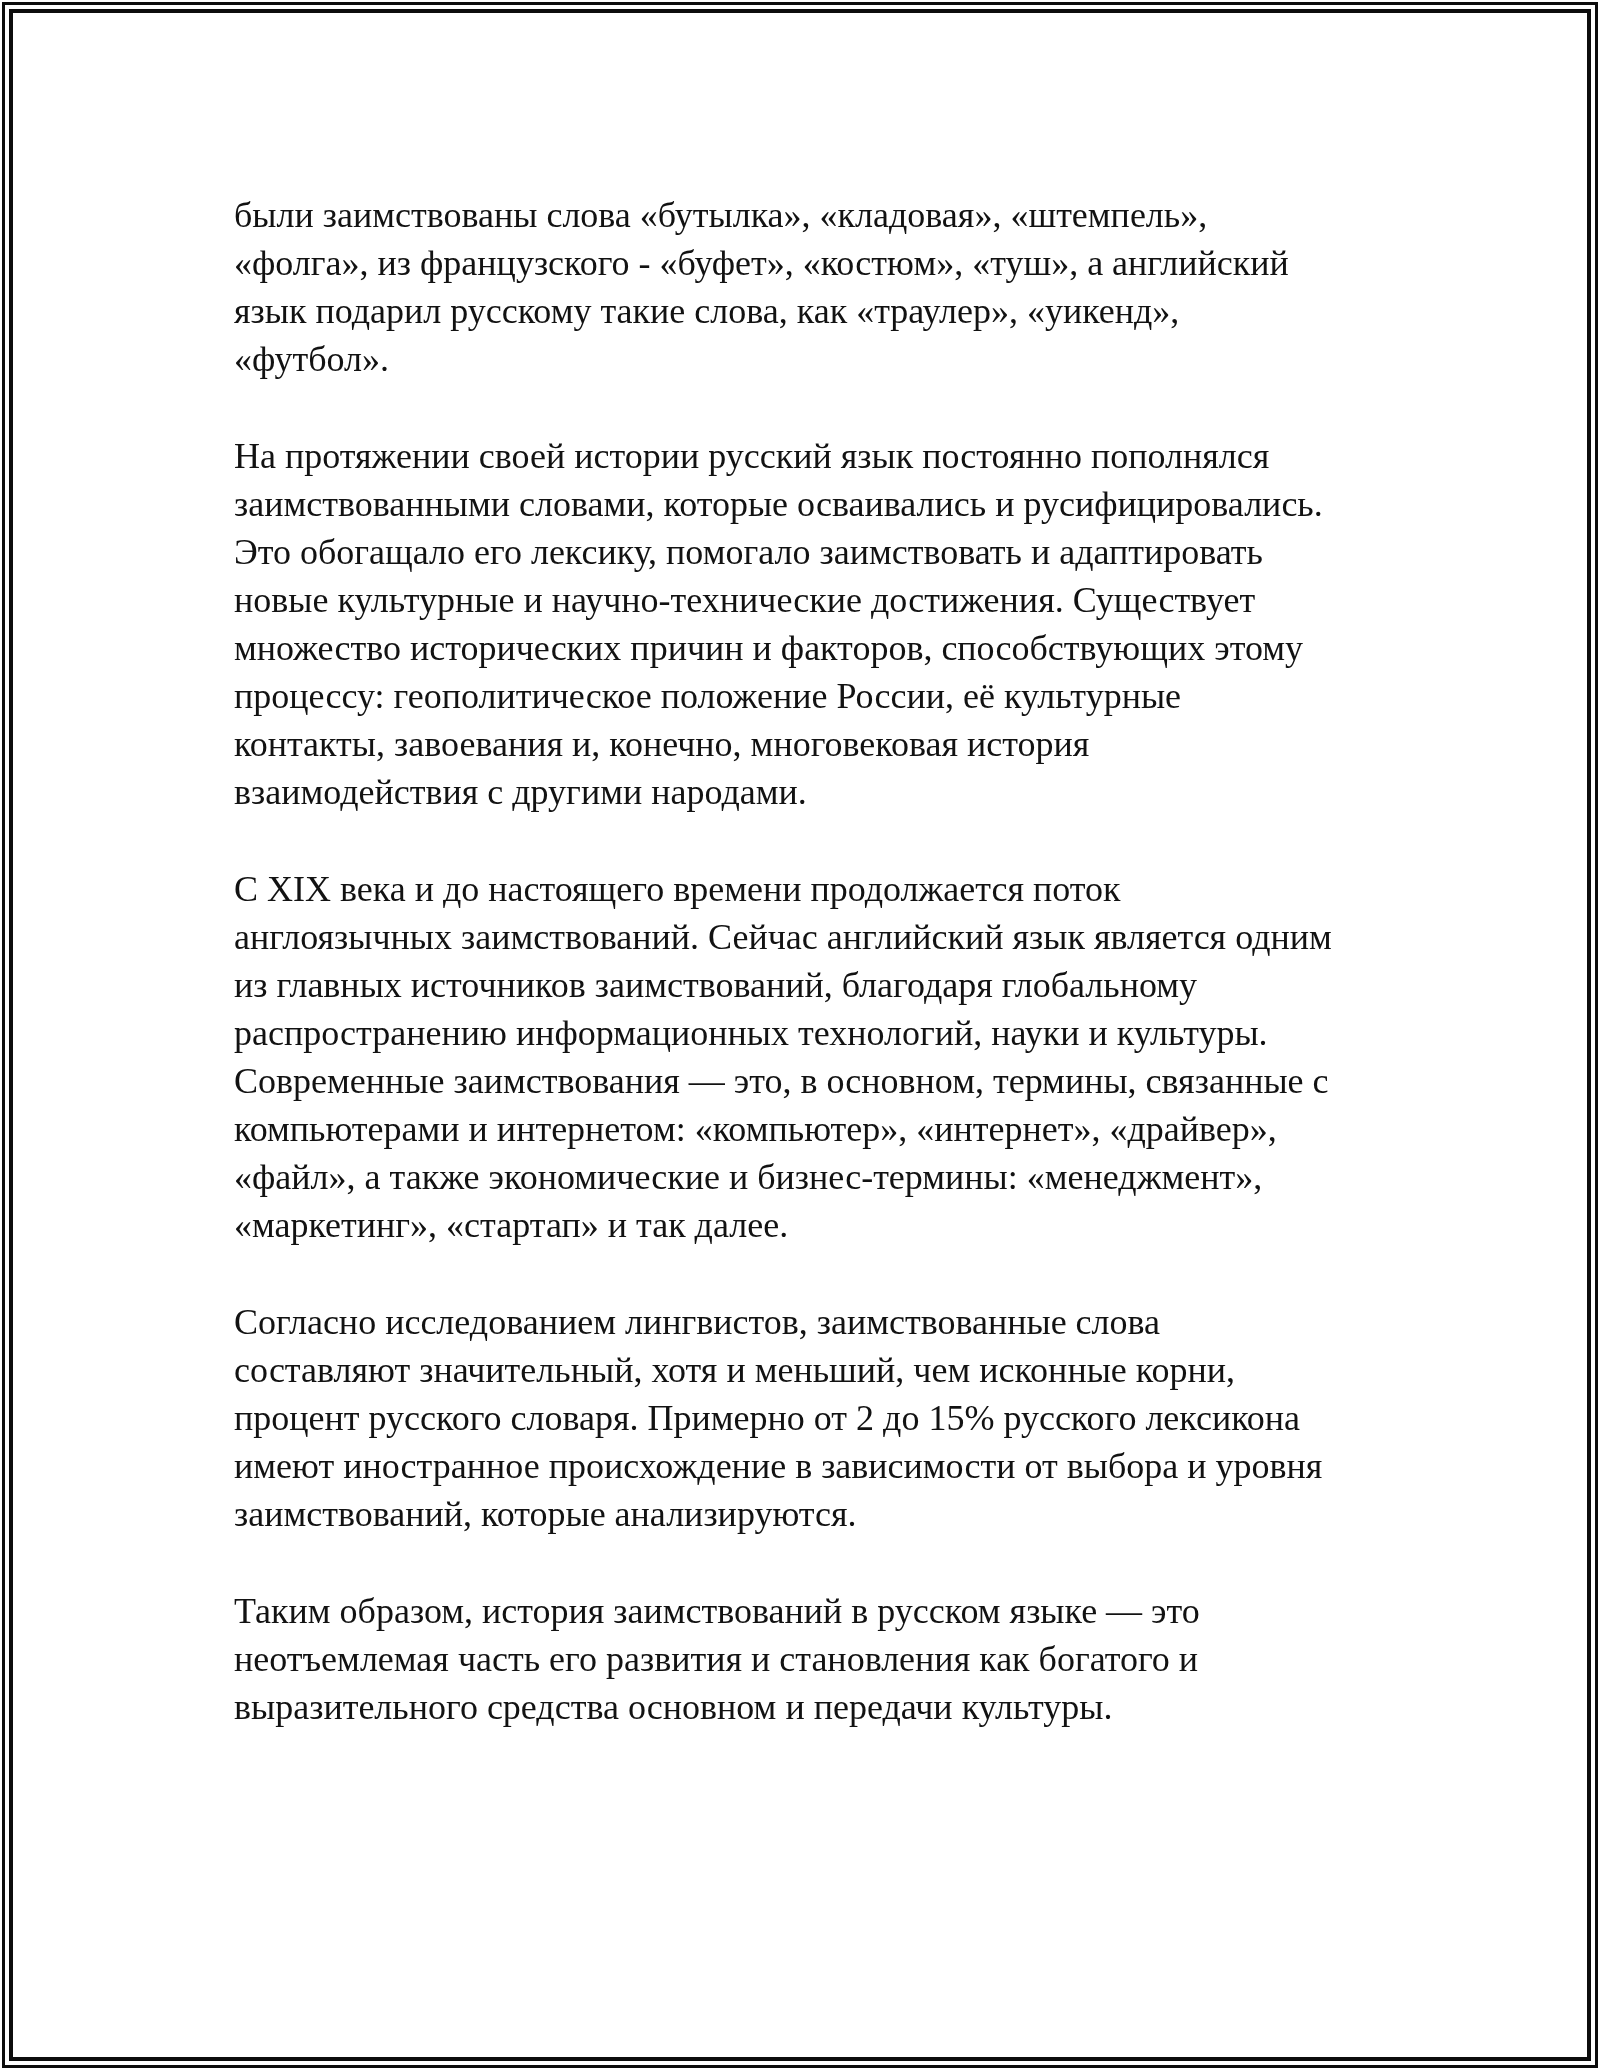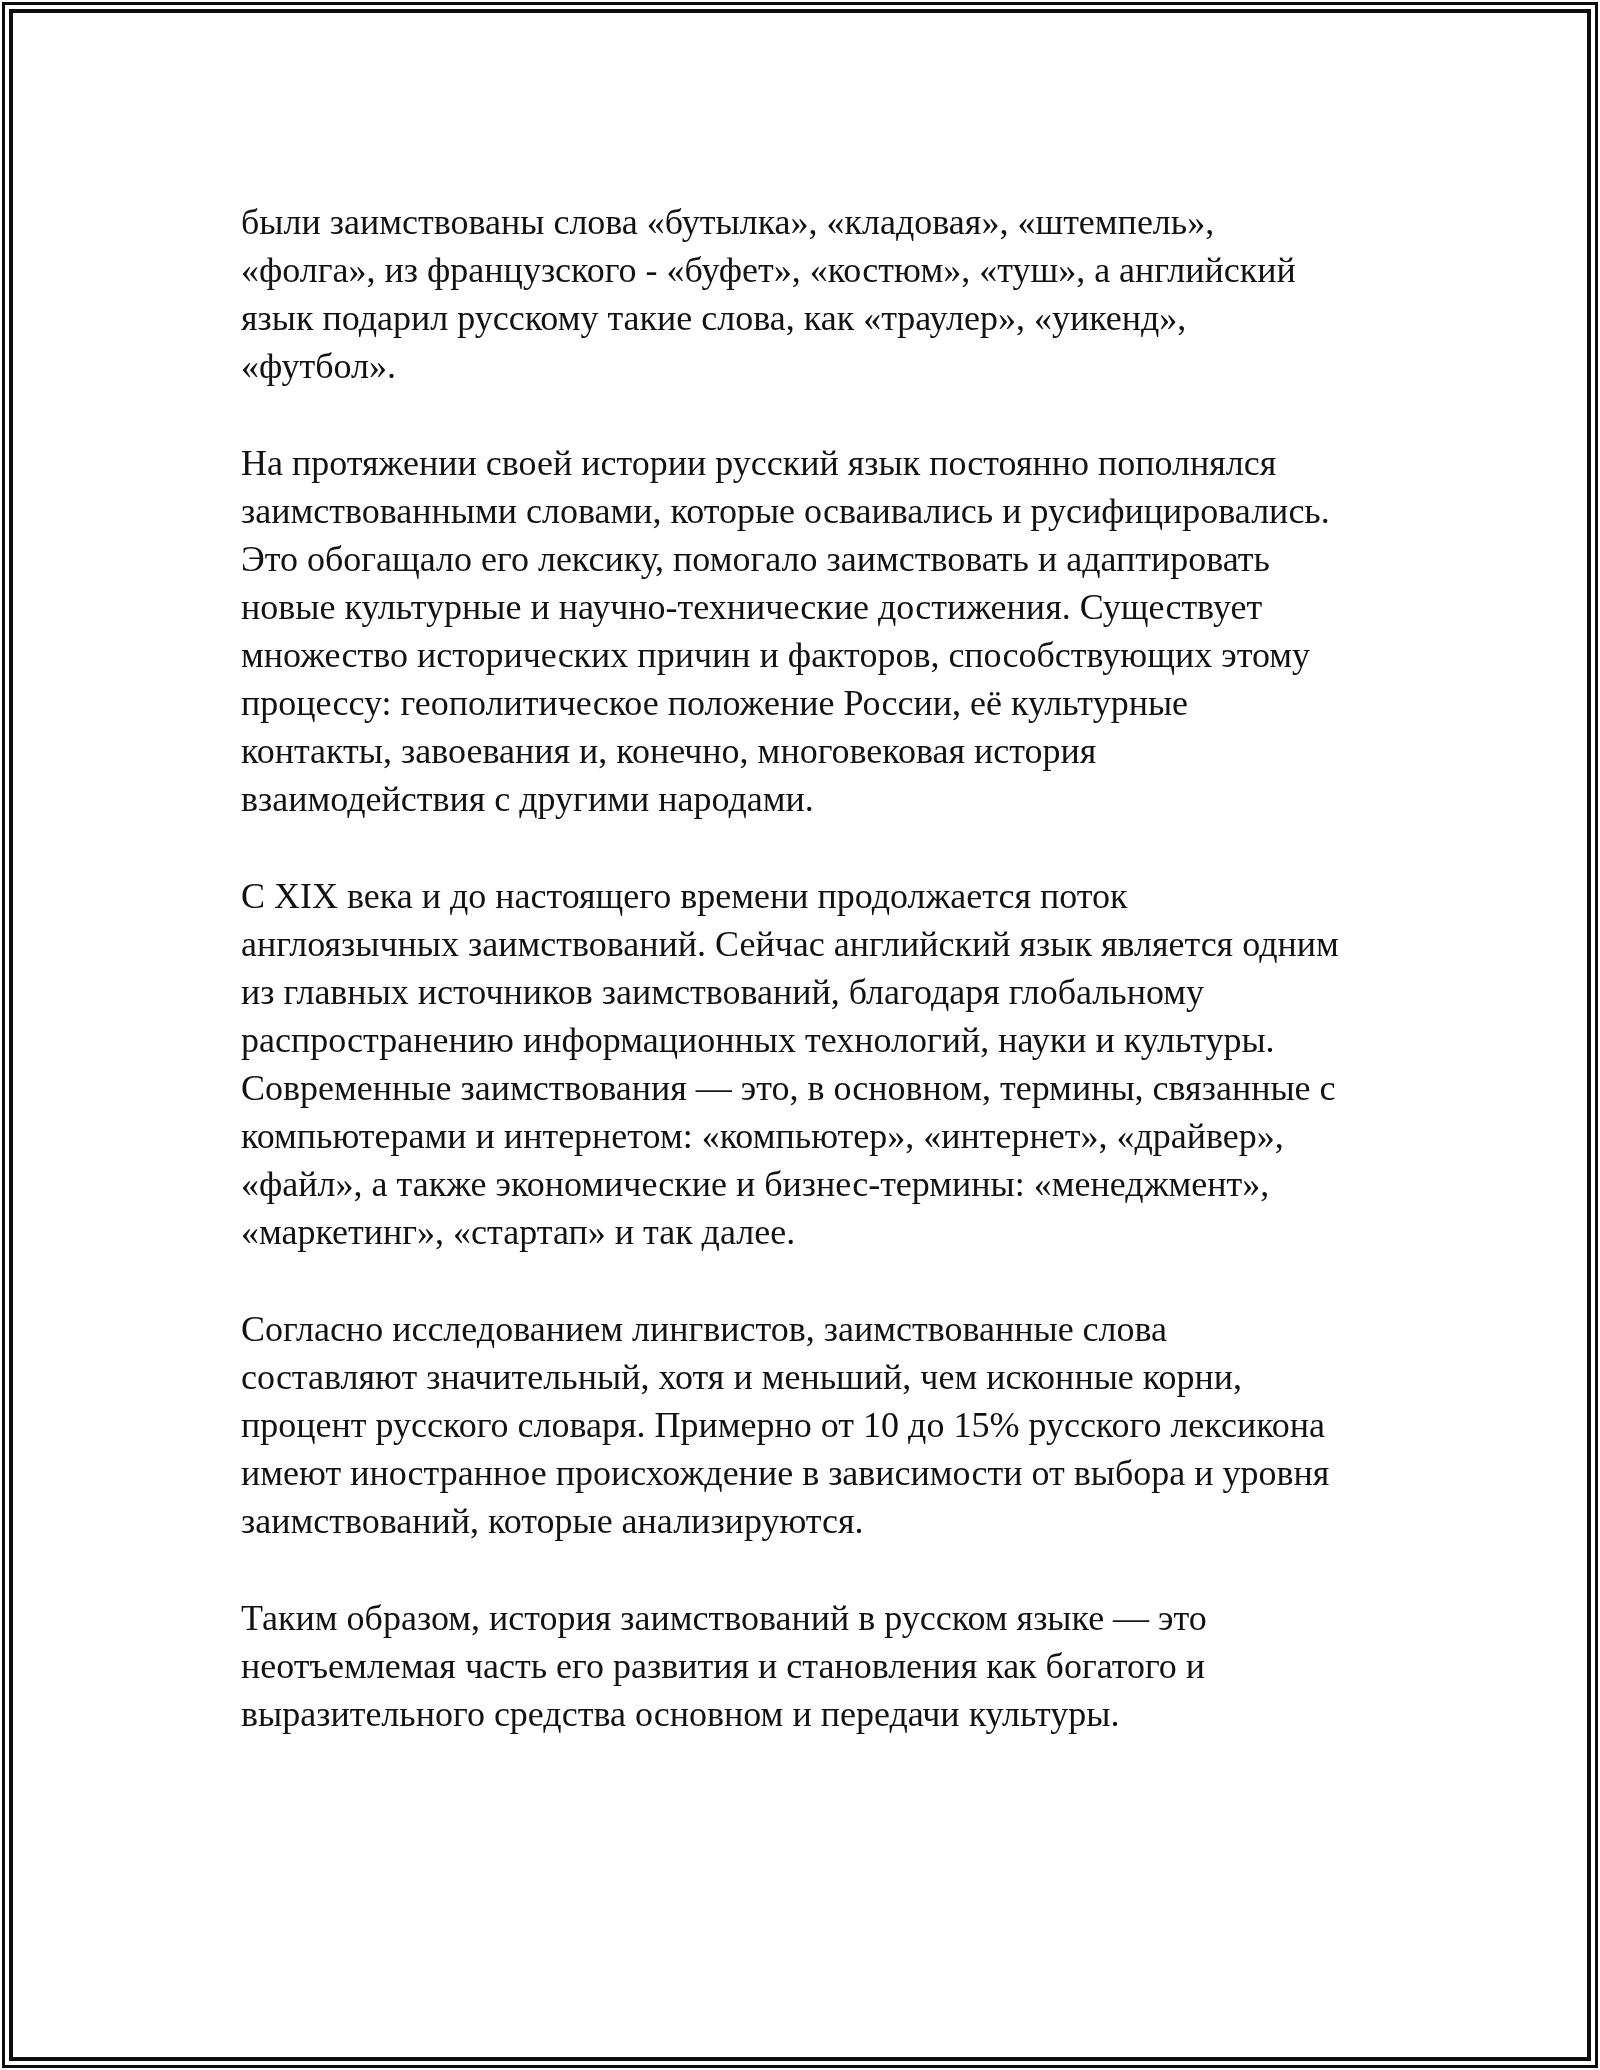--- a/index.html
+++ b/index.html
@@ -31,21 +31,21 @@
     position: absolute;
     left: 233px;
     top: 190px;
     width: 1330px;
     color: #121212;
     font-size: 36px;
     line-height: 48px;
     text-align: left;
   }
   .text-block p {
-    margin: 8px;
+    margin: 1px;
     white-space: pre-line;
   }
   .text-block p + p {
     margin-top: 49px;
   }
 </style>
 </head>
 <body>
 
 <div class="page">
@@ -68,20 +68,20 @@
     <p>С XIX века и до настоящего времени продолжается поток
 англоязычных заимствований. Сейчас английский язык является одним
 из главных источников заимствований, благодаря глобальному
 распространению информационных технологий, науки и культуры.
 Современные заимствования — это, в основном, термины, связанные с
 компьютерами и интернетом: «компьютер», «интернет», «драйвер»,
 «файл», а также экономические и бизнес-термины: «менеджмент»,
 «маркетинг», «стартап» и так далее.</p>
     <p>Согласно исследованием лингвистов, заимствованные слова
 составляют значительный, хотя и меньший, чем исконные корни,
-процент русского словаря. Примерно от 10 до 15% русского лексикона
+процент русского словаря. Примерно от 2 до 15% русского лексикона
 имеют иностранное происхождение в зависимости от выбора и уровня
 заимствований, которые анализируются.</p>
     <p>Таким образом, история заимствований в русском языке — это
 неотъемлемая часть его развития и становления как богатого и
 выразительного средства основном и передачи культуры.</p>
   </div>
 </div>
 
 </body></html>

